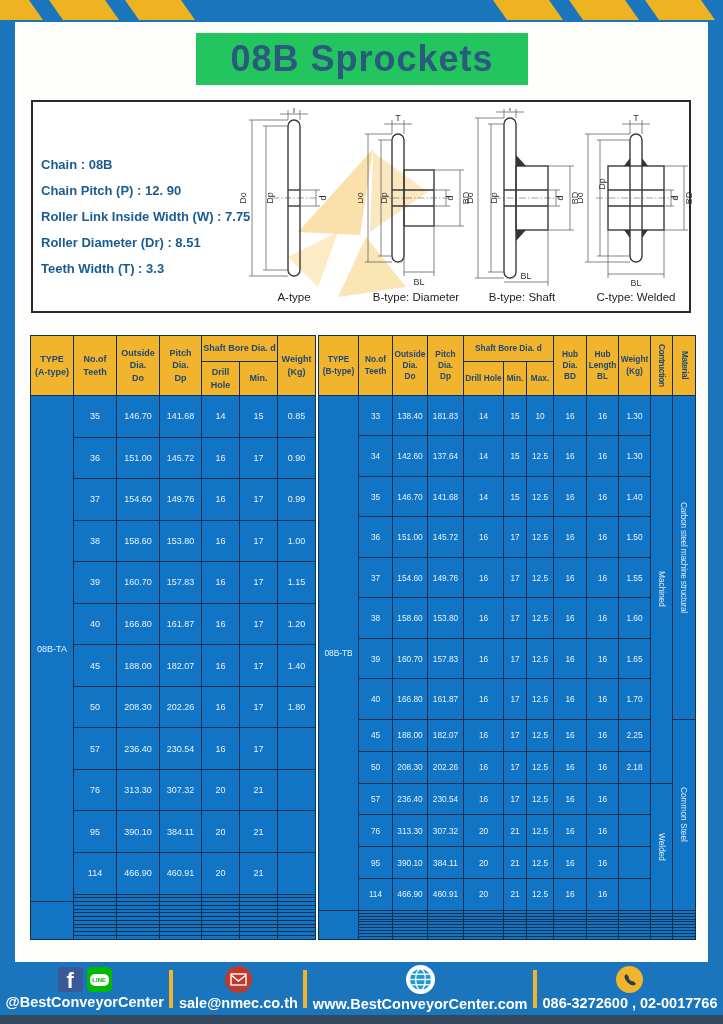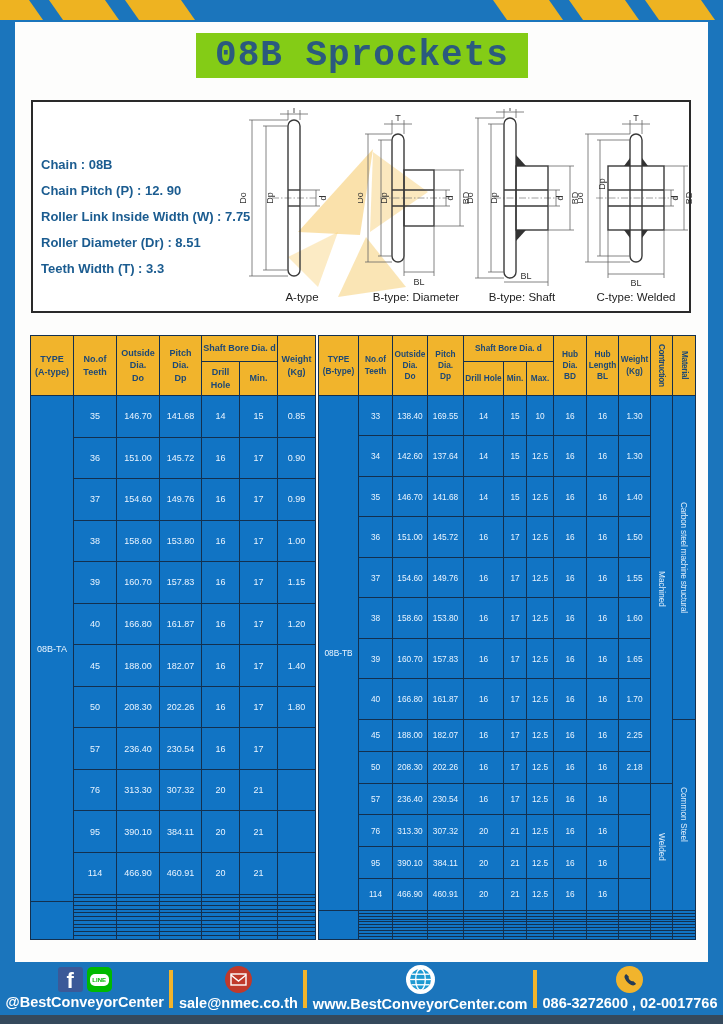--- a/index.html
+++ b/index.html
@@ -3,22 +3,22 @@
 <meta charset="utf-8">
 <style>
   html,body{margin:0;padding:0;background:#0e3a5c;}
   #canvas{position:relative;width:723px;height:1024px;background:#1b75bc;overflow:hidden;
           font-family:"Liberation Sans", sans-serif;}
   
   .stripe{position:absolute;top:0;height:20px;width:56px;background:#eeb321;transform:skewX(35deg);}
   
   #page{position:absolute;left:15px;top:22px;width:693px;height:940px;background:#fdfdfc;}
   
-  #title-banner{position:absolute;left:196px;top:33px;width:332px;height:45px;background:#84cc16;
-    display:flex;align-items:center;justify-content:center;font-family:Liberation Mono, monospace;}
+  #title-banner{position:absolute;left:196px;top:33px;width:332px;height:52px;background:#22c55e;
+    display:flex;align-items:center;justify-content:center;}
   #title-banner .t{font-size:36px;font-weight:bold;color:#2b5a7e;letter-spacing:1px;}
   
   #diagram-box{position:absolute;left:31px;top:100px;width:660px;height:213px;background:#ffffff;
     border:2px solid #2a2a2a;box-sizing:border-box;}
   #specs{position:absolute;left:41px;top:152px;font-size:13px;font-weight:bold;color:#1b5c90;line-height:26px;}
   #watermark-text{position:absolute;left:395px;top:55px;font-size:33px;font-weight:bold;
     color:rgba(130,170,210,0.45);letter-spacing:7px;line-height:38px;z-index:1;}
   #watermark-shape{position:absolute;left:245px;top:35px;z-index:1;}
   .fig{position:absolute;top:108px;width:116px;height:180px;z-index:2;}
   .fig-label{position:absolute;top:291px;width:140px;text-align:center;font-size:11.5px;color:#222;z-index:2;}
@@ -113,21 +113,21 @@
       <line class="dim" x1="52" y1="12" x2="52" y2="2"></line>
         <line class="dim" x1="64" y1="12" x2="64" y2="2"></line>
       <line class="dim" x1="44" y1="6" x2="72" y2="6"></line>
       <text class="dimtxt" x="58" y="5" text-anchor="middle">T</text>
       <line class="dim" x1="64" y1="82" x2="84" y2="82"></line>
         <line class="dim" x1="64" y1="98" x2="84" y2="98"></line>
       <line class="dim" x1="80" y1="82" x2="80" y2="98"></line>
       <text class="dimtxt" transform="rotate(-90 90 90)" x="90" y="90" text-anchor="middle">d</text>
     </svg>
   </div>
-  <div class="fig-label" style="left:232px">A-type</div>
+  <div class="fig-label" style="left:224px">A-type</div>
 
   <div class="fig" style="left:358px">
     <svg viewBox="0 0 116 180">
       <line class="cl" x1="22" y1="90" x2="92" y2="90"></line>
       <rect class="part" x="34" y="26" width="12" height="128" rx="6"></rect>
       <rect class="part" x="46" y="62" width="30" height="56"></rect>
       <line class="part" x1="34" y1="82" x2="76" y2="82"></line>
       <line class="part" x1="34" y1="98" x2="76" y2="98"></line>
       <line class="dim" x1="34" y1="26" x2="7" y2="26"></line>
         <line class="dim" x1="34" y1="154" x2="7" y2="154"></line>
@@ -501,21 +501,21 @@
         <th>Drill Hole</th>
         <th>Min.</th>
         <th>Max.</th>
       </tr>
     </thead>
     <tbody id="right-tbody">
         <tr>
           <td class="type-cell" rowspan="14">08B-TB</td>
           <td>33</td>
           <td>138.40</td>
-          <td>169.55</td>
+          <td>181.83</td>
           <td>14</td>
           <td>15</td>
           <td>10</td>
           <td>16</td>
           <td>16</td>
           <td>1.30</td>
           <td class="vcell" rowspan="10">Machined</td>
           <td class="vcell vlong" rowspan="8">Carbon steel  machine structural</td>
         </tr>
         <tr>

